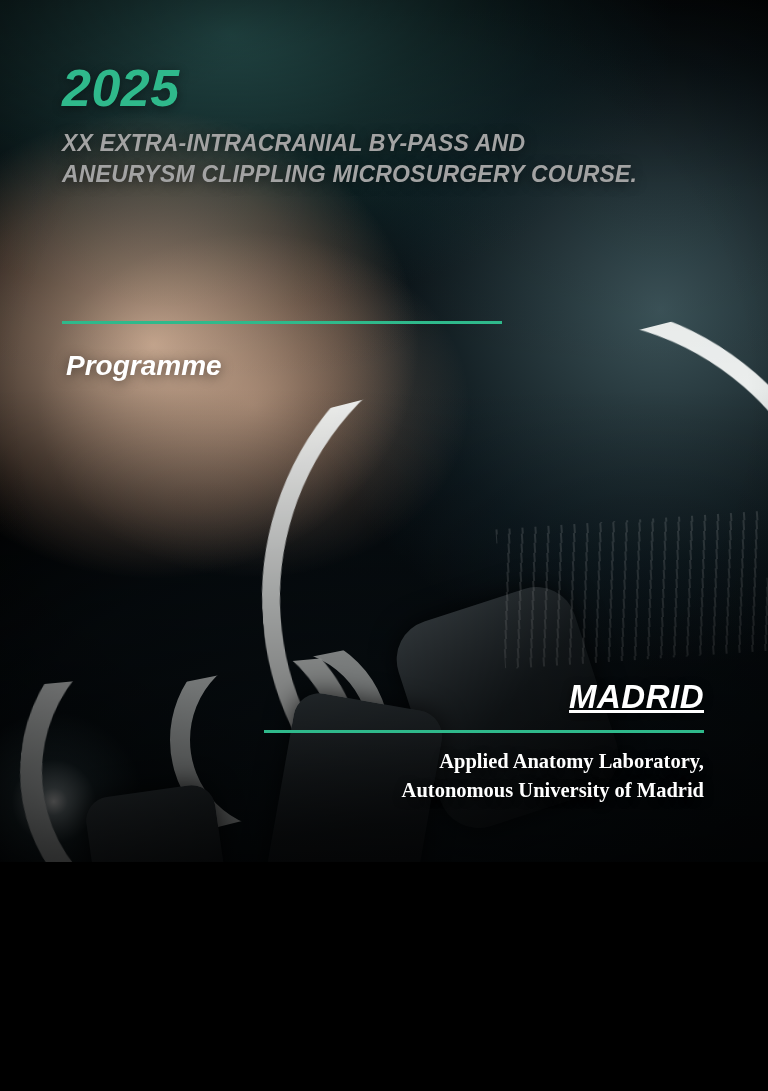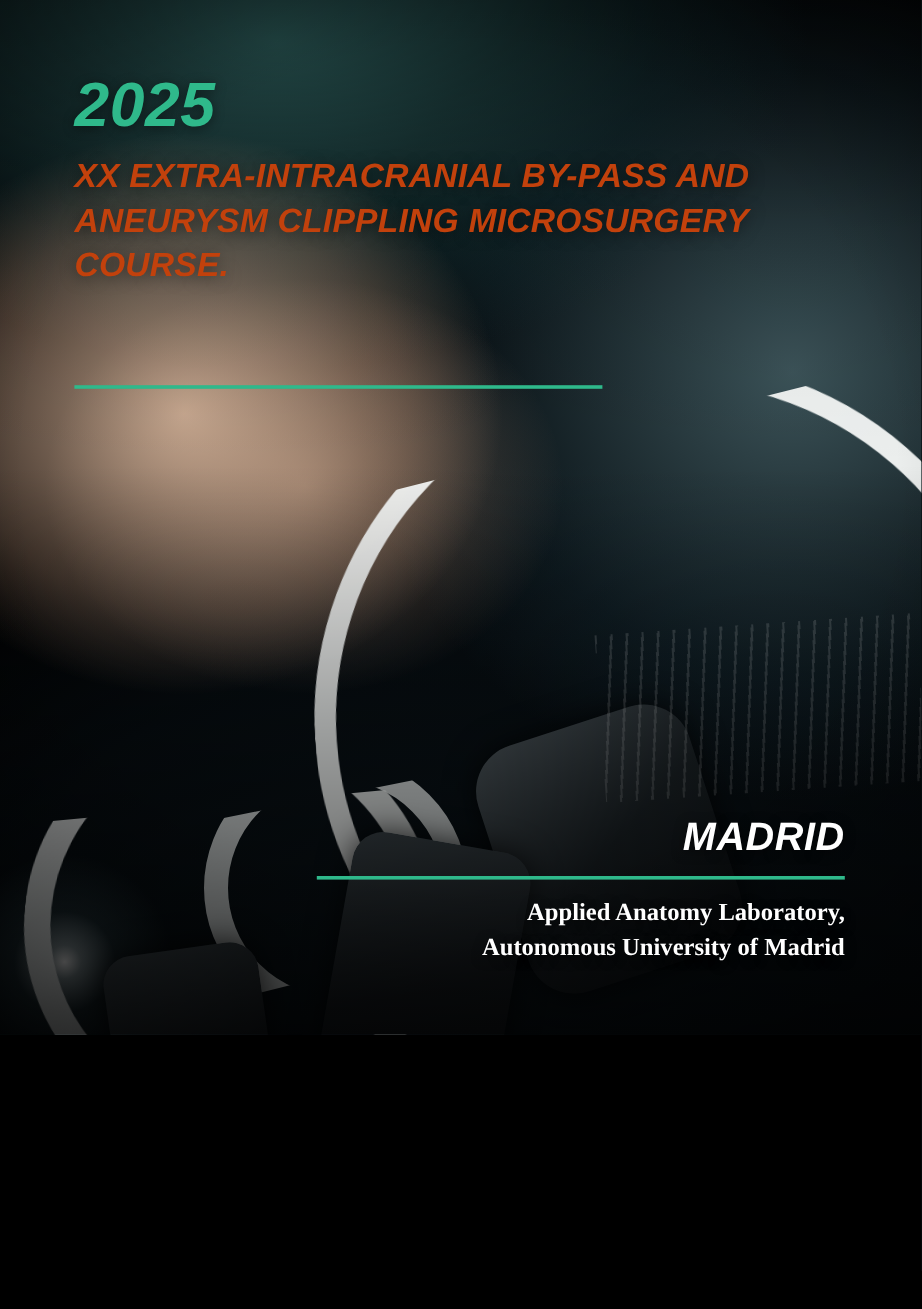--- a/index.html
+++ b/index.html
@@ -129,25 +129,25 @@
     color: #2fb98b;
     letter-spacing: 0.5px;
     text-shadow: 0 2px 10px rgba(0,0,0,0.45);
   }
 
   .course-title {
     position: absolute;
     left: 62px;
     top: 128px;
     width: 590px;
-    font-size: 28px;
+    font-size: 23px;
     line-height: 1.33;
     font-weight: bold;
     font-style: italic;
-    color: #c2410c;
+    color: #a3a3a3;
     letter-spacing: 0.2px;
     text-shadow: 0 2px 12px rgba(0,0,0,0.5);
   }
 
   .rule-top {
     position: absolute;
     left: 62px;
     top: 321px;
     width: 440px;
     height: 3px;
@@ -172,20 +172,21 @@
     width: 500px;
     text-align: right;
     color: #ffffff;
   }
   .city {
     font-size: 33px;
     font-weight: bold;
     font-style: italic;
     letter-spacing: 0.5px;
     text-shadow: 0 2px 10px rgba(0,0,0,0.6);
+    text-decoration: underline;
   }
   .dates {
     margin-top: 6px;
     font-size: 21px;
     font-weight: bold;
     letter-spacing: 0.2px;
     text-shadow: 0 2px 10px rgba(0,0,0,0.6);
   }
   .dates sup {
     font-size: 12px;
@@ -225,20 +226,21 @@
   <div class="vignette"></div>
 
   <div class="content">
 
     <div class="year">2025</div>
 
     <div class="course-title">XX EXTRA-INTRACRANIAL BY-PASS AND ANEURYSM CLIPPLING MICROSURGERY COURSE.</div>
 
     <div class="rule-top"></div>
 
+    <div class="programme">Programme</div>
 
     <div class="footer">
       <div class="city">MADRID</div>
 
 
       <div class="rule-bottom"></div>
 
       <div class="venue">
         <div>Applied Anatomy Laboratory,</div>
         <div>Autonomous University  of  Madrid</div>

